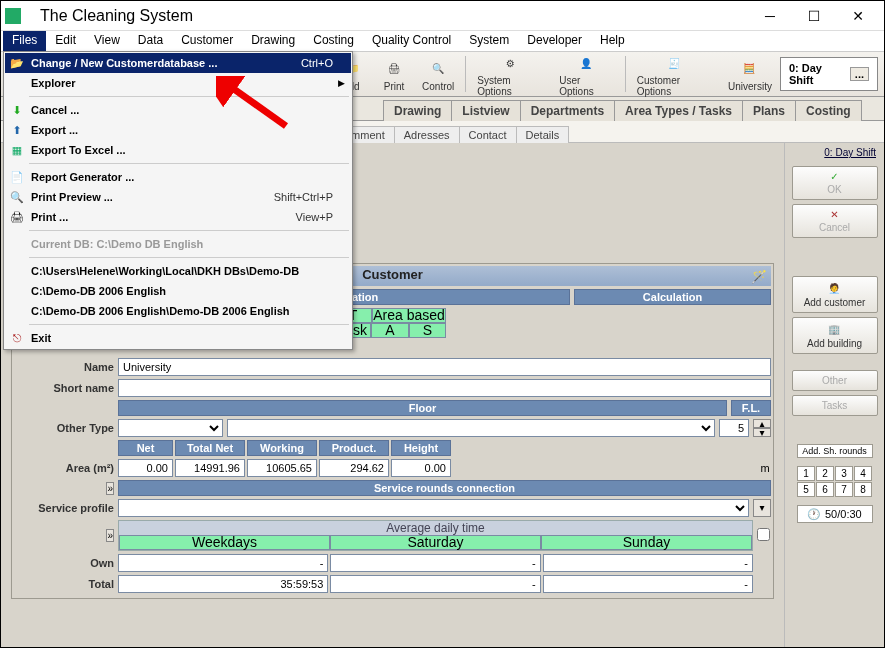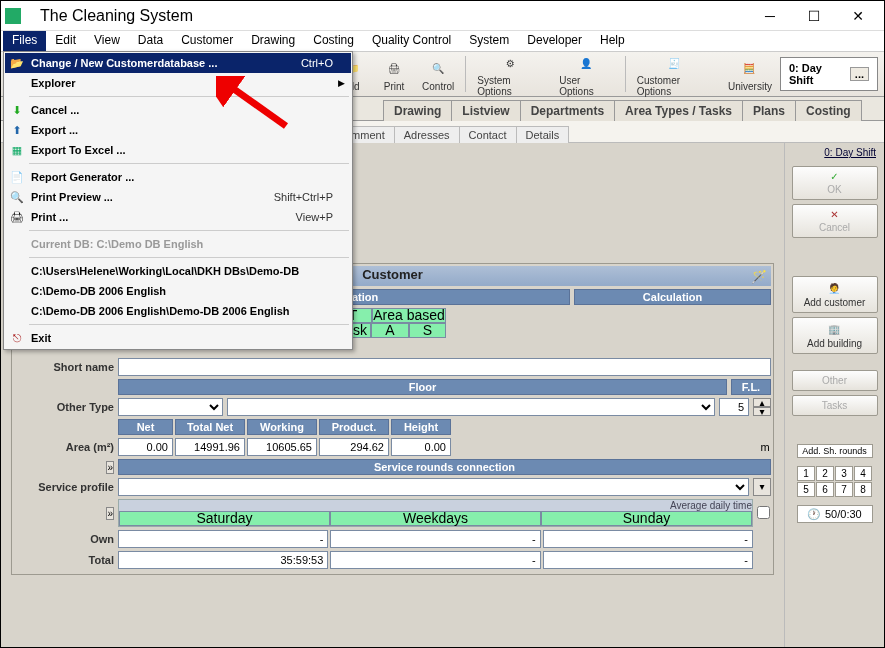--- a/index.html
+++ b/index.html
@@ -317,20 +317,24 @@
           <div style="display:flex">
             <div class="smallcell" style="flex:1">Task</div>
             <div class="smallcell" style="flex:1">A</div>
             <div class="smallcell" style="flex:1">S</div>
           </div>
         </div>
       </div>
       <div style="height:14px"></div>
 
       <div class="row">
+        <span class="lbl">Name</span>
+        <input class="inp" style="flex: 1 1 0%;" value="University">
+      </div>
+      <div class="row">
         <span class="lbl">Short name</span>
         <input class="inp" style="flex: 1 1 0%;" value="">
       </div>
 
       <div class="row">
         <span style="width:100px"></span>
         <div class="secthdr" style="flex:6">Floor</div>
         <div class="secthdr" style="flex:0 0 40px">F.L.</div>
       </div>
       <div class="row">
@@ -372,24 +376,24 @@
       </div>
       <div class="row">
         <span class="lbl">Service profile</span>
         <select class="inp" style="flex:1"><option></option></select>
         <span class="btn-sq">▾</span>
       </div>
 
       <div class="row">
         <span style="width:100px;text-align:right"><span class="btn-sq">»</span></span>
         <div style="flex:1;border:1px solid #9aa;background:#c9d1de;">
-          <div style="text-align:right;font-size:10px;color:#445">Average daily time</div>
+          <div style="text-align:center;font-size:12px;color:#445">Average daily time</div>
           <div style="display:grid;grid-template-columns:1fr 1fr 1fr">
+            <div class="smallcell">Weekdays</div>
             <div class="smallcell">Saturday</div>
-            <div class="smallcell">Weekdays</div>
             <div class="smallcell">Sunday</div>
           </div>
         </div>
         <span style="width:14px"><input type="checkbox" style="margin: 0px;"></span>
       </div>
       <div class="row">
         <span class="lbl">Own</span>
         <div style="flex:1;display:grid;grid-template-columns:1fr 1fr 1fr;gap:2px">
           <div class="valcell">-</div>
           <div class="valcell">-</div>

